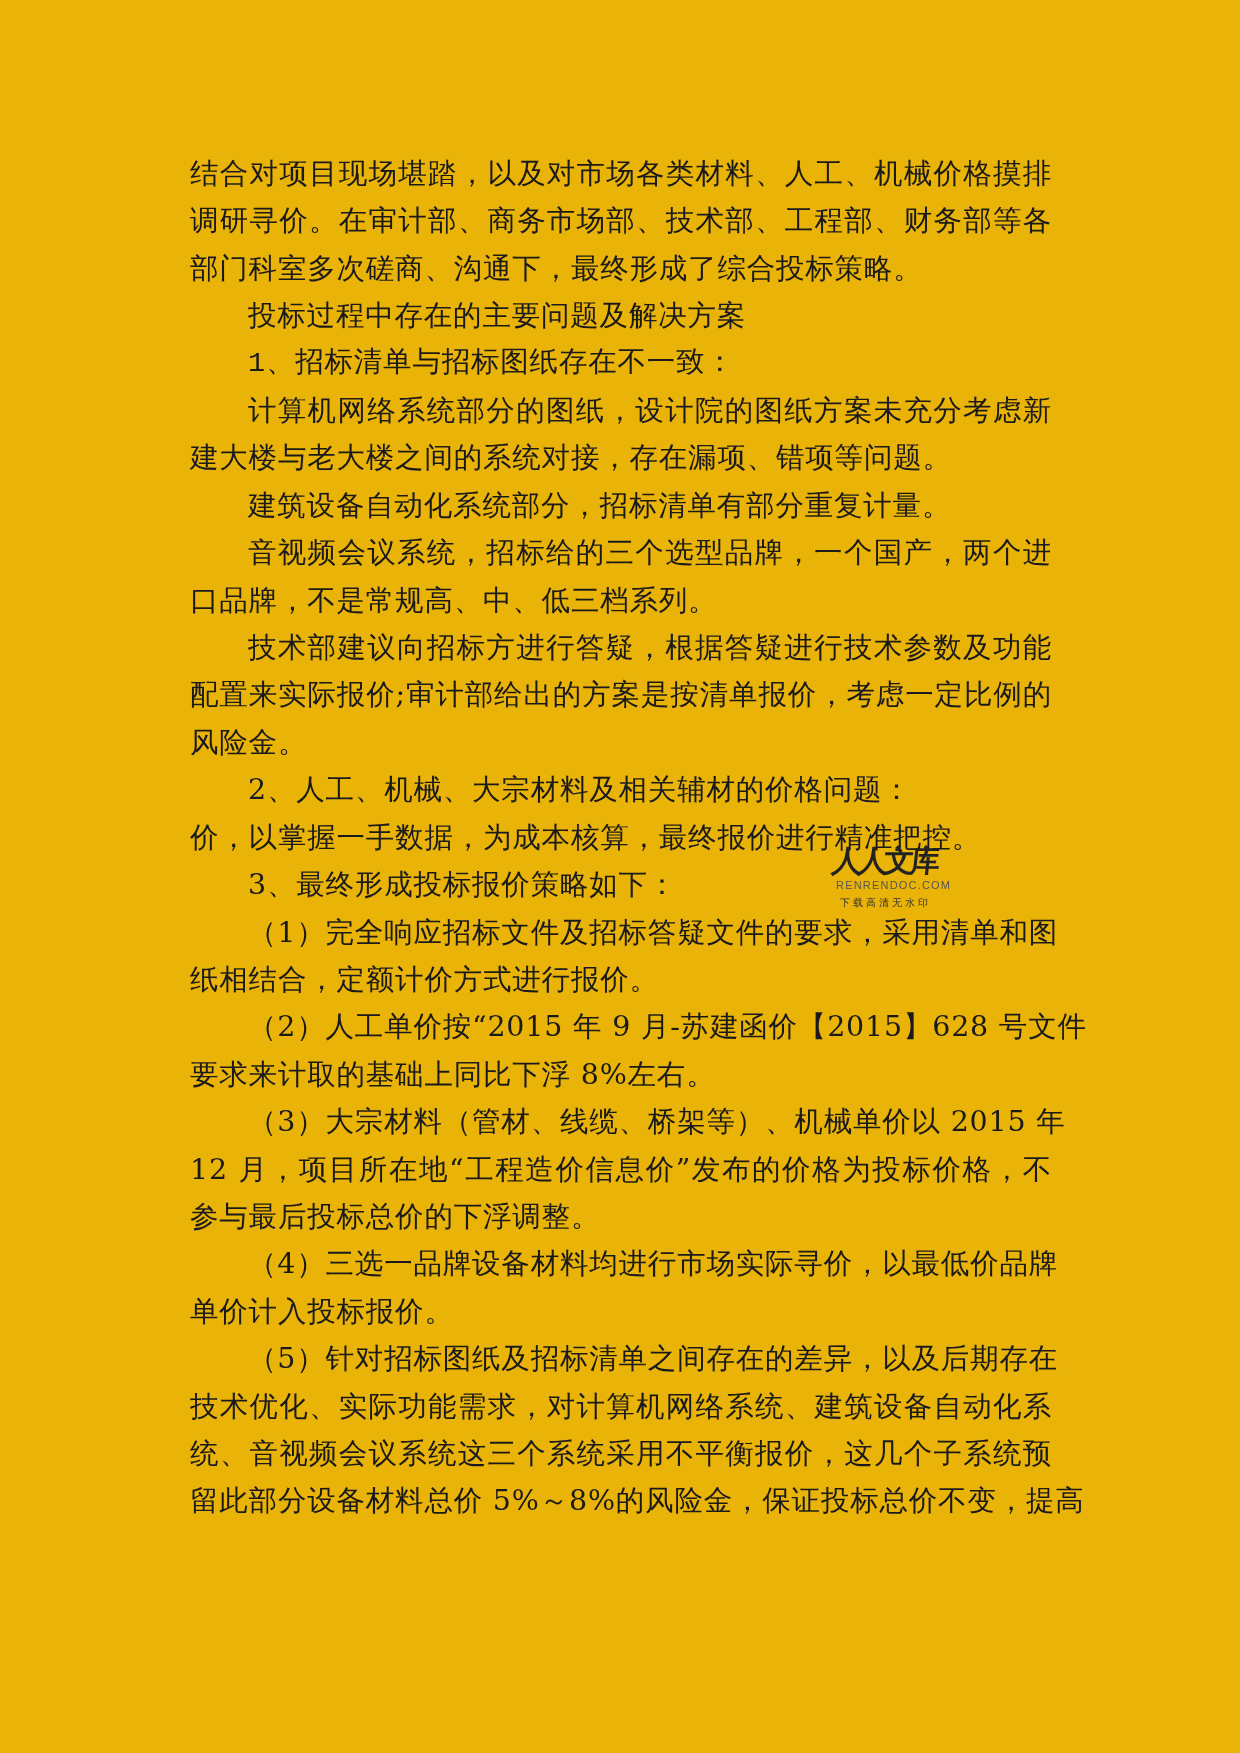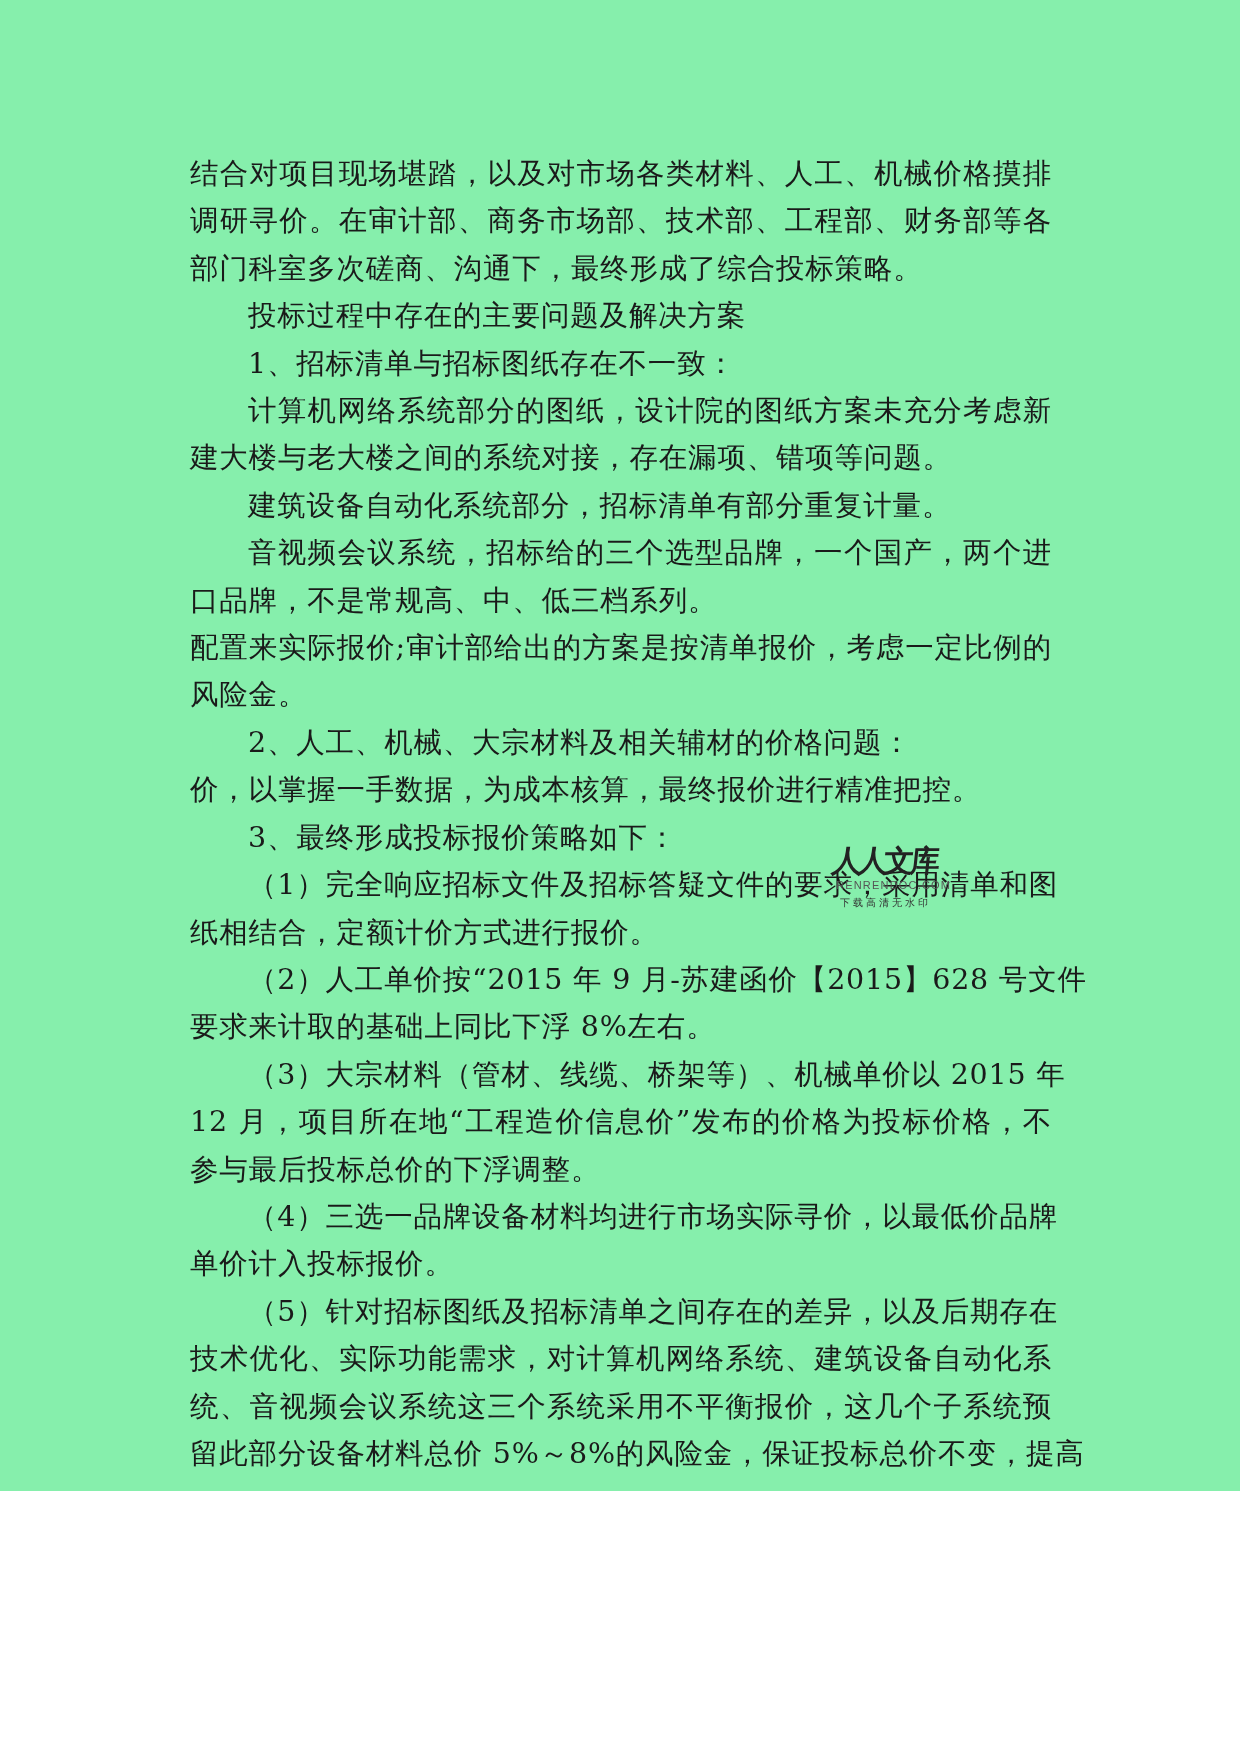--- a/index.html
+++ b/index.html
@@ -1,18 +1,18 @@
 <!DOCTYPE html>
 <html><head>
   <meta charset="utf-8">
   <style>
     html, body { margin: 0; padding: 0; background: #ffffff; }
     body { width: 1240px; height: 1753px; position: relative; overflow: hidden; }
     .page {
-      position: absolute; left: 0; top: 0; width: 1240px; height: 1491px; background: #86efac;
+      position: absolute; left: 0; top: 0; width: 1240px; height: 1753px; background: #eab308;
     }
     .body-text {
       position: absolute; left: 190px; top: 150px; width: 862px;
       font-family: "DejaVu Serif", "Liberation Serif", serif;
       font-size: 28.5px; line-height: 47.4px; color: #1a1a1a;
       letter-spacing: 0.8px;
       text-align: justify;
     }
     .line { display: block; white-space: nowrap; }
     .line.justify { text-align-last: justify; }
@@ -37,26 +37,27 @@
   </style>
 </head>
 <body>
 
 <div class="page">
   <div class="body-text" id="body-text">
       <span class="line justify">结合对项目现场堪踏，以及对市场各类材料、人工、机械价格摸排</span>
       <span class="line justify">调研寻价。在审计部、商务市场部、技术部、工程部、财务部等各</span>
       <span class="line">部门科室多次磋商、沟通下，最终形成了综合投标策略。</span>
       <span class="line" style="padding-left: 58px;">投标过程中存在的主要问题及解决方案</span>
-      <span class="line" style="padding-left: 58px;">1、招标清单与招标图纸存在不一致：</span>
+      <span class="line" style="padding-left: 58px; font-family: Liberation Mono, monospace;">1、招标清单与招标图纸存在不一致：</span>
       <span class="line justify" style="padding-left: 58px;">计算机网络系统部分的图纸，设计院的图纸方案未充分考虑新</span>
       <span class="line">建大楼与老大楼之间的系统对接，存在漏项、错项等问题。</span>
       <span class="line" style="padding-left: 58px;">建筑设备自动化系统部分，招标清单有部分重复计量。</span>
       <span class="line justify" style="padding-left: 58px;">音视频会议系统，招标给的三个选型品牌，一个国产，两个进</span>
       <span class="line">口品牌，不是常规高、中、低三档系列。</span>
+      <span class="line justify" style="padding-left: 58px;">技术部建议向招标方进行答疑，根据答疑进行技术参数及功能</span>
       <span class="line justify">配置来实际报价;审计部给出的方案是按清单报价，考虑一定比例的</span>
       <span class="line">风险金。</span>
       <span class="line" style="padding-left: 58px;">2、人工、机械、大宗材料及相关辅材的价格问题：</span>
       <span class="line">价，以掌握一手数据，为成本核算，最终报价进行精准把控。</span>
       <span class="line" style="padding-left: 58px;">3、最终形成投标报价策略如下：</span>
       <span class="line justify" style="padding-left: 58px;">（1）完全响应招标文件及招标答疑文件的要求，采用清单和图</span>
       <span class="line">纸相结合，定额计价方式进行报价。</span>
       <span class="line justify" style="padding-left: 58px;">（2）人工单价按“2015 年 9 月-苏建函价【2015】628 号文件</span>
       <span class="line">要求来计取的基础上同比下浮 8%左右。</span>
       <span class="line justify" style="padding-left: 58px;">（3）大宗材料（管材、线缆、桥架等）、机械单价以 2015 年</span>

